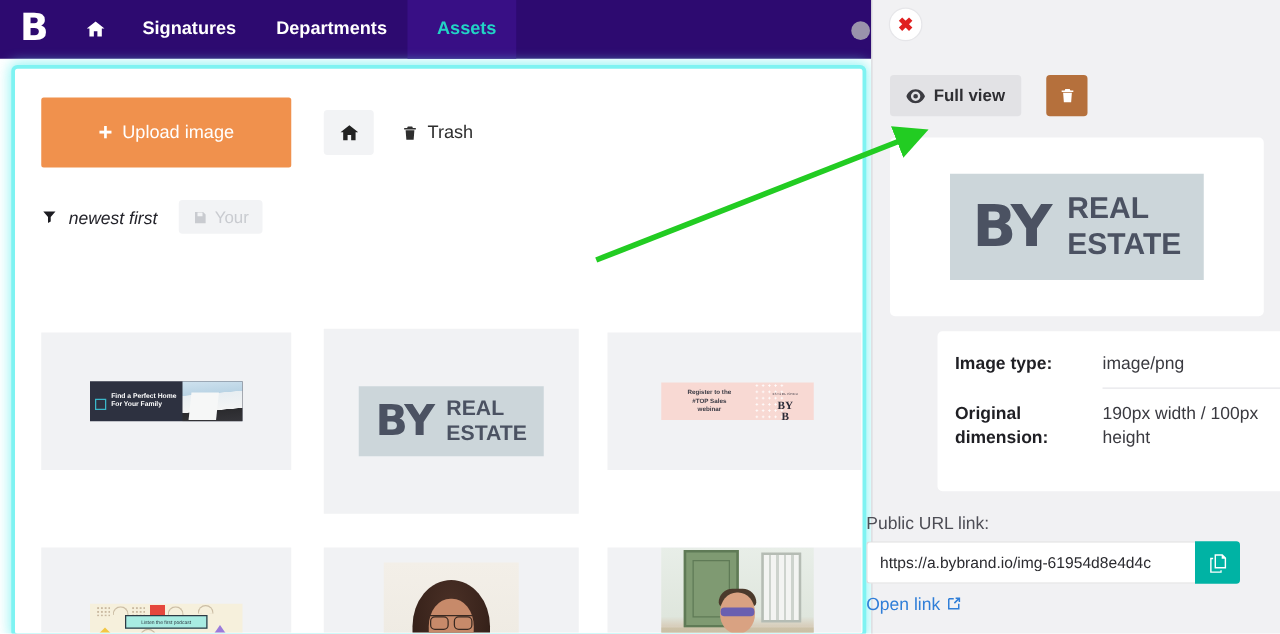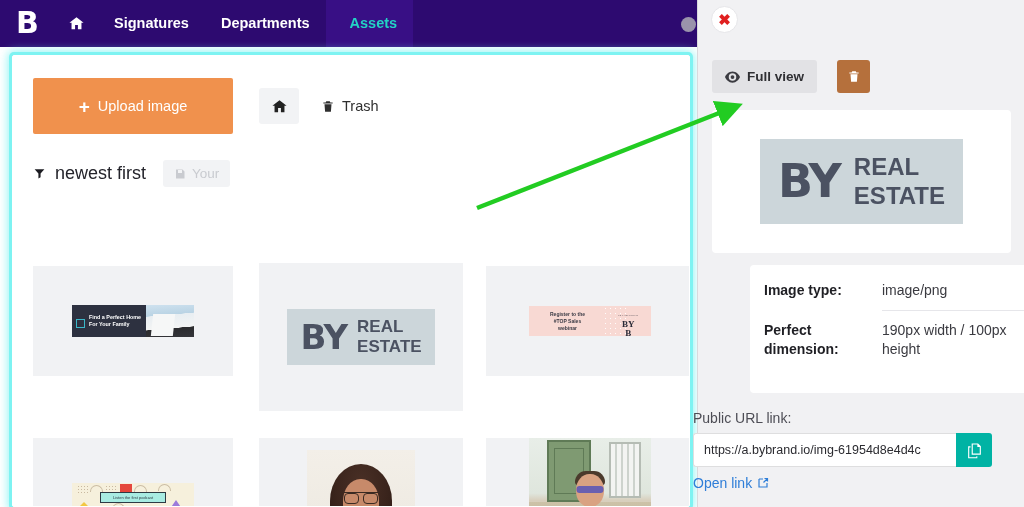--- a/index.html
+++ b/index.html
@@ -68,21 +68,21 @@
   }
   .trash-btn {
     margin-left: 16px; display: flex; align-items: center; gap: 7px;
     font-size: 14.5px; color: #2f2f2f; cursor: pointer; padding: 6px;
   }
 
   .filterbar {
     position: absolute; left: 20px; top: 104px;
     display: flex; align-items: center; gap: 9px;
   }
-  .filter-label { font-size: 18px; color: #24242b; }
+  .filter-label { font-size: 14px; color: #24242b; font-style: italic; }
   .save-btn {
     margin-left: 8px; background: #f2f3f5; color: #c9cbd0;
     font-size: 13.5px; padding: 6px 11px; border-radius: 3px;
     display: flex; align-items: center; gap: 6px; border: none;
   }
 
   
   .grid { position: absolute; left: 20px; top: 148px; width: 660px; }
   .tile {
     position: absolute; background: #f1f2f4;
@@ -466,21 +466,21 @@
     </div>
   </div>
 
   <div class="meta-card">
     <div class="meta-row">
       <div class="k">Image type:</div>
       <div class="v">image/png</div>
     </div>
     <div class="meta-sep"></div>
     <div class="meta-row">
-      <div class="k">Perfect dimension:</div>
+      <div class="k">Original dimension:</div>
       <div class="v">190px width / 100px height</div>
     </div>
   </div>
 
   <div class="url-block">
     <div class="url-label">Public URL link:</div>
     <div class="url-row">
       <input class="url-input" readonly="" value="https://a.bybrand.io/img-61954d8e4d4c" style="">
       <button class="copy-btn">
         <svg width="17" height="17" viewBox="0 0 24 24" fill="#ffffff">

